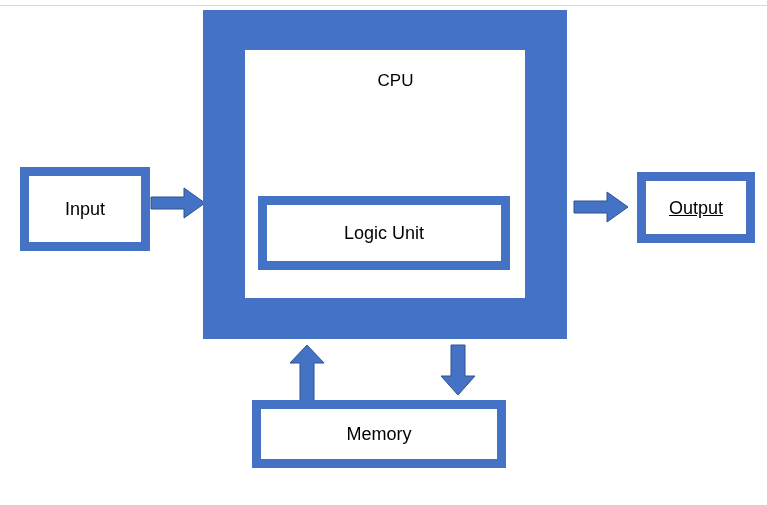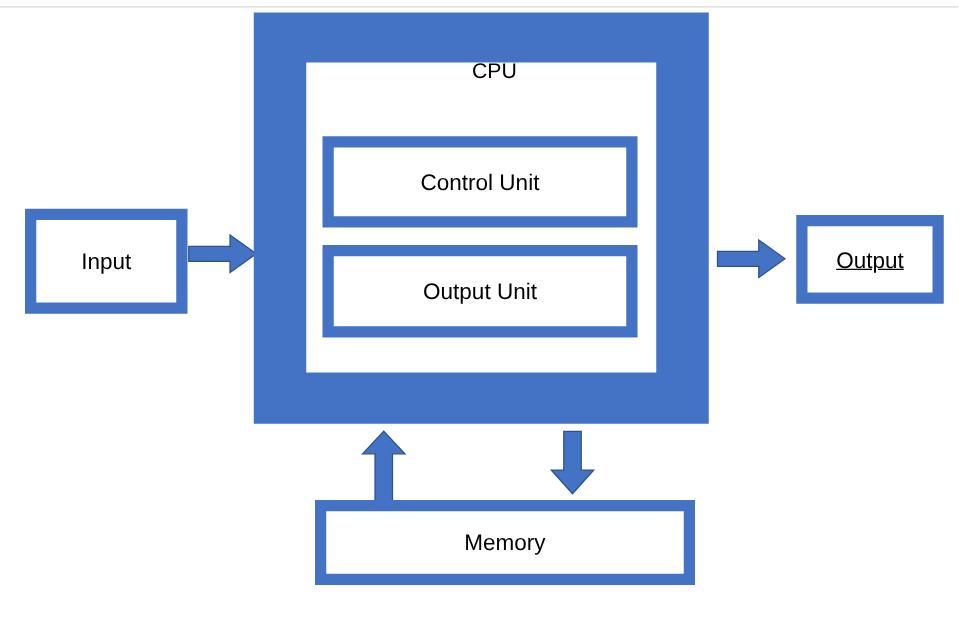--- a/index.html
+++ b/index.html
@@ -67,25 +67,25 @@
     right: 0;
     text-align: center;
     color: #000000;
     line-height: 1;
     white-space: nowrap;
   }
 
   
   #input-block   { left: 20px;  top: 167px; width: 130px; height: 84px;  border-width: 9px; }
   #output-block  { left: 637px; top: 172px; width: 118px; height: 71px;  border-width: 9px; text-decoration: underline; }
-  #memory-block  { left: 252px; top: 400px; width: 304px; height: 68px;  border-width: 9px; }
+  #memory-block  { left: 252px; top: 400px; width: 254px; height: 68px;  border-width: 9px; }
 
   #cpu-chassis   { left: 203px; top: 10px;  width: 364px; height: 329px; }
   #cpu-plate     { left: 245px; top: 50px;  width: 280px; height: 248px; }
-  #cpu-caption   { top: 48px; font-size: 17px; padding-left: 24px; }
+  #cpu-caption   { top: 72px; font-size: 17px; padding-left: 24px; }
 
   #control-unit  { left: 258px; top: 109px; width: 252px; height: 73px; border-width: 9px; }
   #logic-unit    { left: 258px; top: 196px; width: 252px; height: 74px; border-width: 9px; }
 
   #input-block  .label { font-size: 18px; }
   #output-block .label { font-size: 18px; }
   #memory-block .label { font-size: 18px; }
   #control-unit .label { font-size: 18px; }
   #logic-unit   .label { font-size: 18px; }
 
@@ -118,26 +118,23 @@
   <svg class="arrow" id="arrow-input-cpu" viewBox="0 0 54 30">
     <polygon points="0,9 33,9 33,0 54,15 33,30 33,21 0,21"></polygon>
   </svg>
 
   <div class="chassis" id="cpu-chassis"></div>
 
   <div class="cpu-plate" id="cpu-plate"></div>
 
   <div class="cpu-caption" id="cpu-caption">CPU</div>
 
-  <div class="block" id="control-unit">
-    <span class="label">Control Unit</span>
-  </div>
 
   <div class="block" id="logic-unit">
-    <span class="label">Output Unit</span>
+    <span class="label">Logic Unit</span>
   </div>
 
   <svg class="arrow" id="arrow-cpu-output" viewBox="0 0 54 30">
     <polygon points="0,9 33,9 33,0 54,15 33,30 33,21 0,21"></polygon>
   </svg>
 
   <div class="block" id="output-block">
     <span class="label">Output</span>
   </div>
 

